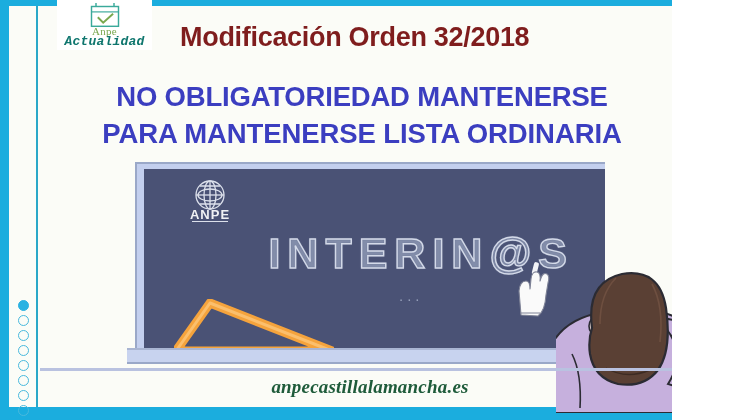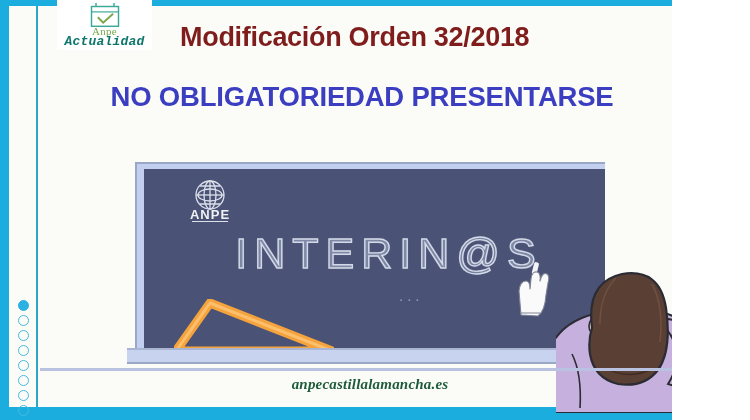--- a/index.html
+++ b/index.html
@@ -143,28 +143,29 @@
     left: 36px; top: 10px;
     width: 60px; height: 44px;
     opacity: .92;
   }
 
   
   .chalk-word {
     position: absolute;
     left: 60px; top: 60px;
     width: 370px;
-    text-align: center;
+    text-align: right;
     font-family: "Liberation Sans", sans-serif;
     font-size: 43px;
     letter-spacing: 7px;
     color: transparent;
     -webkit-text-stroke: 1.4px rgba(226,232,245,0.88);
     text-shadow: 0 0 2px rgba(200,212,235,.45);
     white-space: nowrap;
+    font-weight: bold;
   }
   .chalk-dots {
     position: absolute;
     left: 255px; top: 118px;
     font-size: 15px;
     letter-spacing: 4px;
     color: rgba(210,220,240,.55);
   }
 
   
@@ -178,21 +179,21 @@
 
   
   .url {
     position: absolute;
     left: 40px; top: 376px;
     width: 660px;
     text-align: center;
     font-family: "Liberation Serif", serif;
     font-style: italic;
     font-weight: bold;
-    font-size: 15px;
+    font-size: 19px;
     color: #1e5b3a;
     letter-spacing: .2px;
   }
   .url-divider {
     position: absolute;
     left: 40px; top: 368px;
     width: 660px; height: 3px;
     background: #b9c2e0;
   }
 </style>
@@ -240,21 +241,22 @@
       <line x1="5" y1="11" x2="35" y2="11" stroke="#3aa99a" stroke-width="1.3"></line>
       <polyline points="12,17 18,23 29,13" fill="none" stroke="#7aa84f" stroke-width="2.2"></polyline>
     </svg>
     <div class="logo-anpe">Anpe</div>
     <div class="logo-act">Actualidad</div>
   </div>
 
   <div class="kicker">Modificación Orden 32/2018</div>
 
   <div class="headline">
-    <div class="l1">NO OBLIGATORIEDAD PRESENTARSE</div>
+    <div class="l1">NO OBLIGATORIEDAD MANTENERSE</div>
+    <div class="l2">PARA MANTENERSE LISTA ORDINARIA</div>
   </div>
 
   <div class="board-wrap">
     <div class="board-frame"></div>
 
     <div class="board-surface">
 
       <svg class="anpe-mark" viewBox="0 0 60 44">
         <g fill="none" stroke="#e9edf6" stroke-width="1.3">
           <circle cx="30" cy="16" r="14"></circle>

